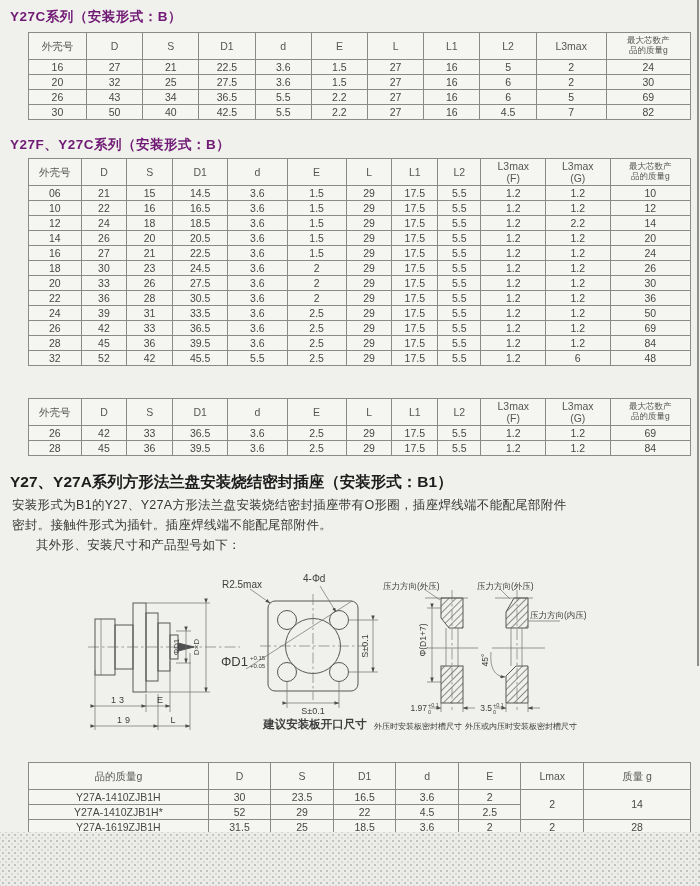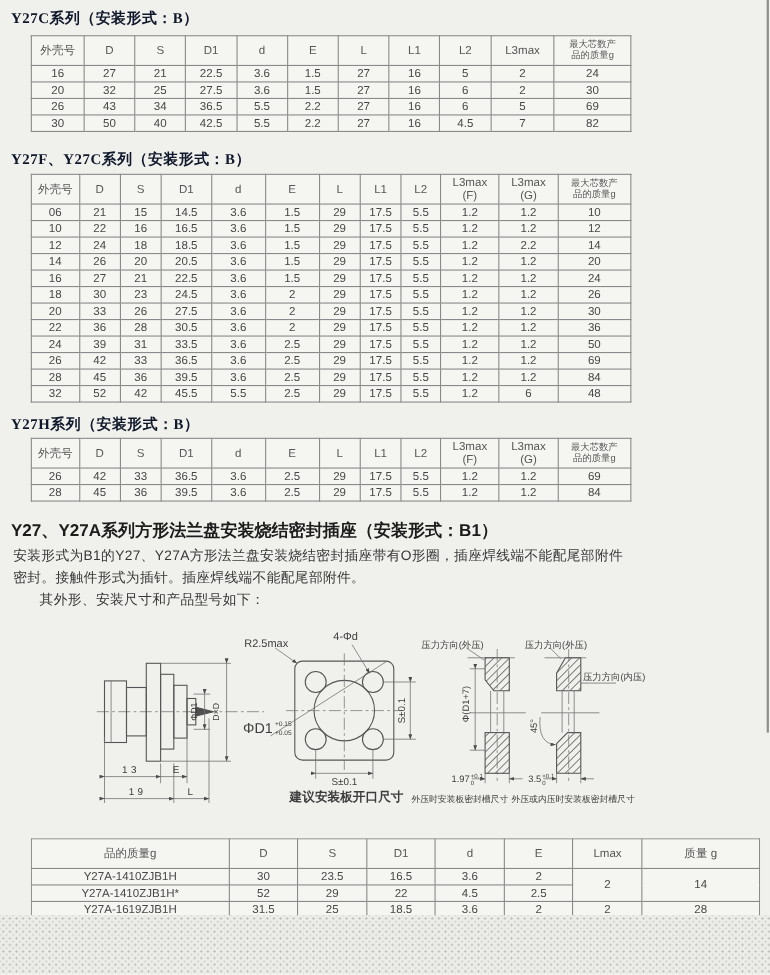--- a/index.html
+++ b/index.html
@@ -1,24 +1,24 @@
 <!DOCTYPE html>
 <html><head>
 <meta charset="utf-8">
 <style>
   html,body{margin:0;padding:0;}
   body{width:700px;height:886px;font-family:"Liberation Sans","DejaVu Sans",sans-serif;}
   #page{position:relative;width:700px;height:886px;background:#f0f0ec;overflow:hidden;}
-  .title{position:absolute;left:10px;font-size:13.5px;font-weight:bold;color:#0f172a;letter-spacing:.5px;white-space:nowrap;font-family:Liberation Serif, serif;}
+  .title{position:absolute;left:10px;font-size:13.5px;font-weight:bold;color:#701a75;letter-spacing:.5px;white-space:nowrap;}
   table.dim{border-collapse:collapse;width:100%;table-layout:fixed;background:#f5f5f1;}
   table.dim th,table.dim td{border:1px solid #8a8a8a;text-align:center;padding:0;overflow:hidden;line-height:1.15;}
   table.dim th{font-weight:normal;color:#565656;font-size:10.5px;height:26px;}
   table.dim th.small{font-size:8.5px;}
   table.dim td{color:#474747;font-size:10.5px;height:14px;}
-  .tablewrap{position:absolute;left:28px;width:546px;}
+  .tablewrap{position:absolute;left:28px;width:663px;}
   .t2 td{height:12.9px;}
   .t3 td{height:15px;}
   .t4 th{height:20px;}
   .t4 td{height:14px;}
   .t1 th:nth-child(1){width:8.6%}.t1 th:nth-child(10){width:10.4%}.t1 th:nth-child(11){width:12.6%}
   .t23 th:nth-child(1){width:7.8%}.t23 th:nth-child(4){width:8.2%}.t23 th:nth-child(5){width:8.8%}
   .t23 th:nth-child(6){width:8.8%}.t23 th:nth-child(9){width:6.4%}.t23 th:nth-child(10){width:9.6%}
   .t23 th:nth-child(11){width:9.6%}.t23 th:nth-child(12){width:12%}
   .t4 th:nth-child(1){width:27%}.t4 th:nth-child(8){width:16%}
   .heading{position:absolute;left:10px;top:472px;font-size:15.5px;font-weight:bold;color:#1c1c1c;white-space:nowrap;}
@@ -300,21 +300,20 @@
             <td>17.5</td>
             <td>5.5</td>
             <td>1.2</td>
             <td>6</td>
             <td>48</td>
           </tr>
         </tbody>
       </table>
   </div>
 
-  <div class="title" style="top:377px">Y27H系列（安装形式：B）</div>
   <div class="tablewrap" style="top:398px">
     <table class="dim t3 t23">
         <thead>
           <tr>
             <th>外壳号</th>
             <th>D</th>
             <th>S</th>
             <th>D1</th>
             <th>d</th>
             <th>E</th>

